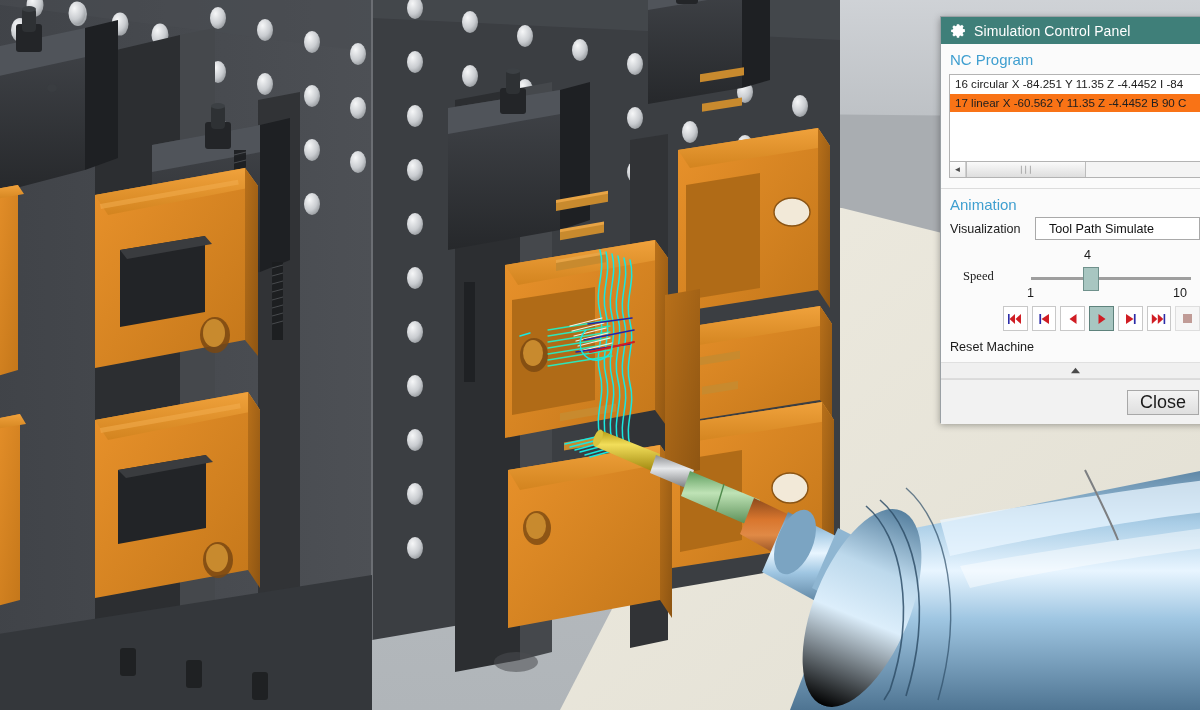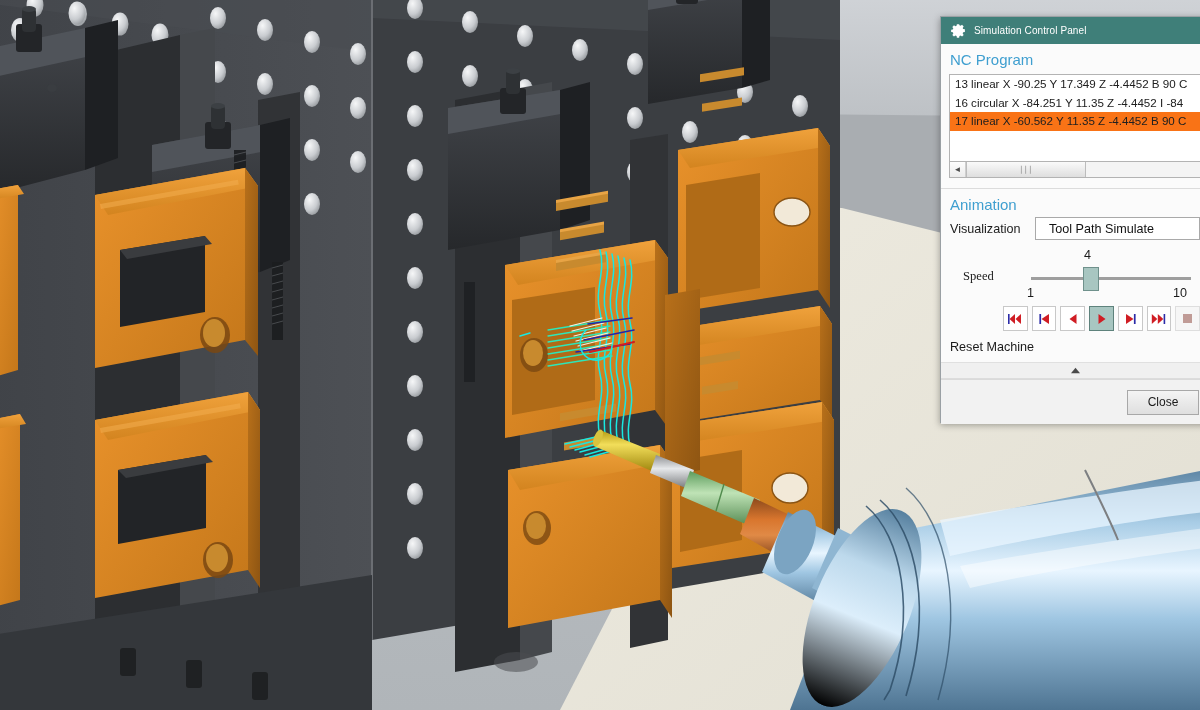--- a/index.html
+++ b/index.html
@@ -16,21 +16,21 @@
     background:#f2f2f2;border:1px solid #9aa0a4;
     box-shadow:0 2px 7px rgba(0,0,0,.35);
     font-family:"Liberation Sans", sans-serif;
     display:flex;flex-direction:column;
   }
   #titlebar{
     height:27px;background:#3f7f79;color:#ffffff;display:flex;align-items:center;
     padding:0 6px;flex:0 0 auto;
   }
   #titlebar .gear{width:17px;height:17px;margin:0 7px 0 3px;flex:0 0 auto;}
-  #titlebar .ttl{font-size:10px;letter-spacing:.1px;white-space:nowrap;}
+  #titlebar .ttl{font-size:14px;letter-spacing:.1px;white-space:nowrap;}
 
   .panelbody{
     background:#f2f2f2;padding:0;flex:1 1 auto;position:relative;
     display:flex;flex-direction:column;
   }
   .grpcard{
     background:#fbfbfb;border:1px solid #dcdcdc;border-left:0;border-right:0;
     border-top:0;
   }
 
@@ -100,21 +100,21 @@
     display:flex;align-items:center;justify-content:center;
   }
 
   .footer{
     flex:0 0 auto;height:44px;background:#f2f2f2;border-top:1px solid #dadada;
     display:flex;align-items:center;justify-content:flex-end;padding-right:10px;
   }
   .closebtn{
     width:70px;height:23px;background:linear-gradient(#f4f4f4,#dfdfdf);
     border:1px solid #a8a8a8;display:flex;align-items:center;justify-content:center;
-    font-size:12px;color:#1b1b1b;text-align:right;
+    font-size:18px;color:#1b1b1b;text-align:right;
   }
 </style>
 </head>
 <body>
 
 <div id="viewport">
 <svg width="1200" height="710" viewBox="0 0 1200 710" xmlns="http://www.w3.org/2000/svg">
   <defs>
     <linearGradient id="gBack" x1="0" y1="0" x2="0" y2="1">
       <stop offset="0" stop-color="#c2c6ca"></stop>
@@ -602,21 +602,20 @@
     </span>
     <span class="ttl">Simulation Control Panel</span>
   </div>
 
   <div class="panelbody">
 
     <div class="grpcard">
       <div class="sectitle">NC Program</div>
 
       <div class="nclist">
-        <div class="ncrow">13 linear X -90.25 Y 17.349 Z -4.4452 B 90 C</div>
         <div class="ncrow">16 circular  X -84.251 Y 11.35 Z -4.4452 I -84</div>
         <div class="ncrow sel">17 linear X -60.562 Y 11.35 Z -4.4452 B 90 C</div>
       </div>
 
       <div class="hscroll">
         <div class="arw">◄</div>
         <div class="thumb">∣∣∣</div>
         <div class="track"></div>
       </div>
       <div style="height:10px"></div>

